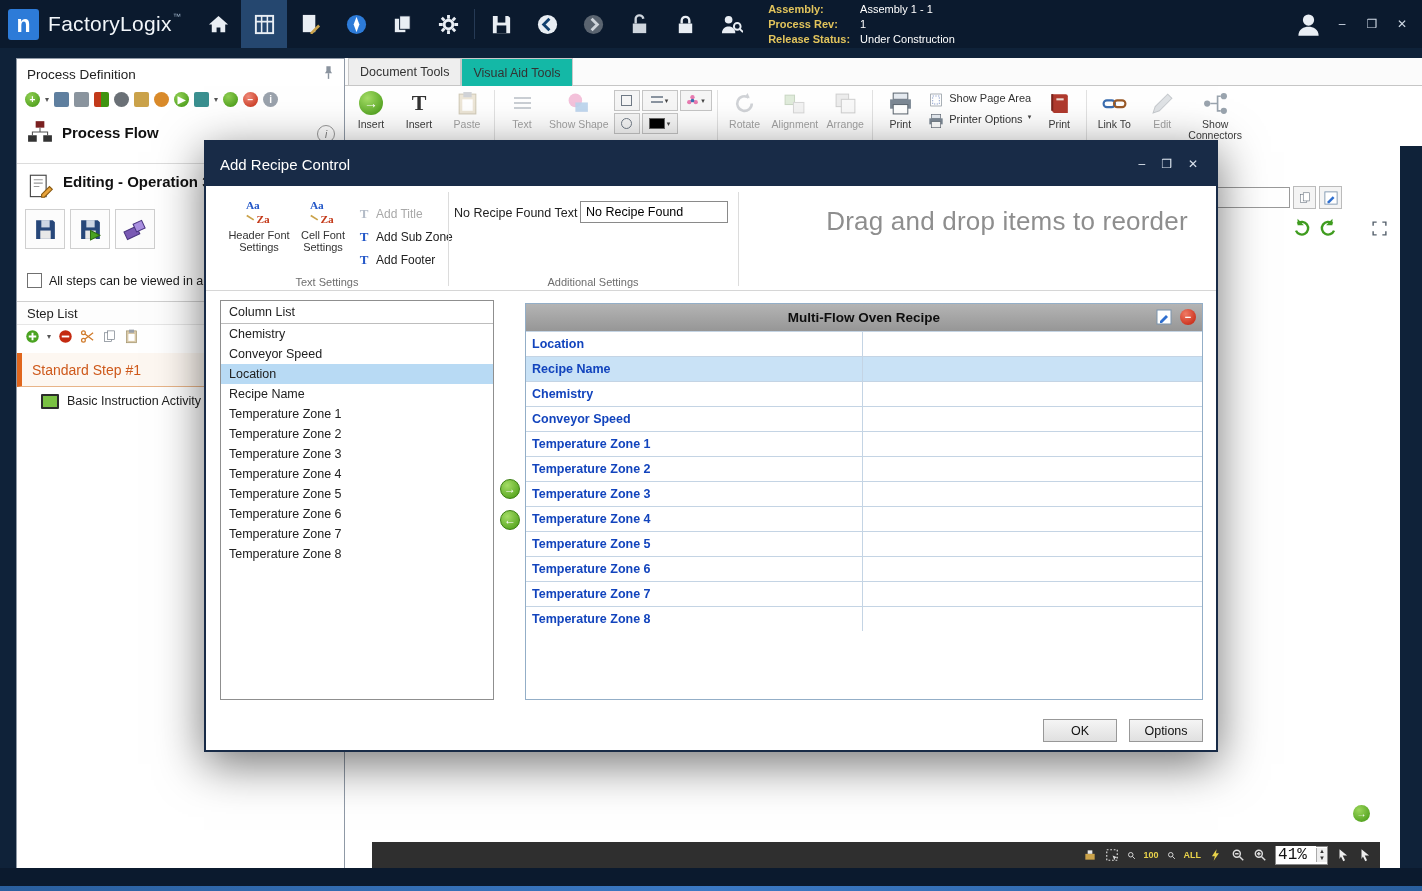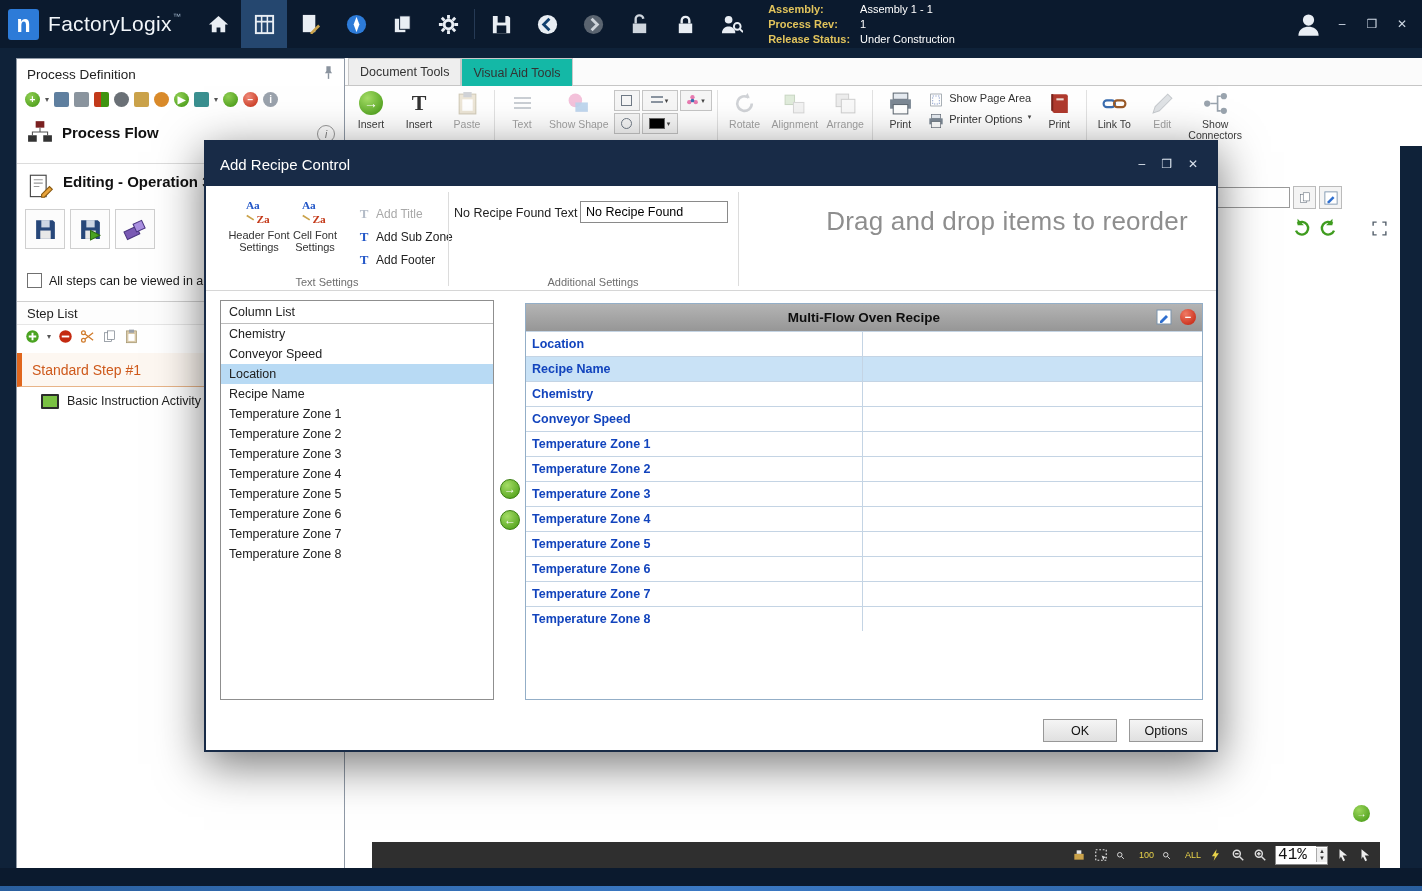--- a/index.html
+++ b/index.html
@@ -94,21 +94,21 @@
   .doc-iconbtn{width:21px;height:21px;border:1px solid #bbb;background:#f4f4f4;display:flex;align-items:center;justify-content:center;cursor:pointer}
   .doc-iconbtn svg{width:14px;height:14px}
   .doc-undo{position:absolute;right:62px;top:72px;display:flex;gap:8px}
   .doc-undo svg{width:19px;height:19px;cursor:pointer}
   .flip{transform:scaleX(-1)}
   .doc-expand{position:absolute;right:12px;top:74px;cursor:pointer}
   .doc-expand svg{width:17px;height:17px}
   .fab{position:absolute;right:30px;bottom:46px;width:17px;height:17px;border-radius:50%;background:radial-gradient(circle at 35% 30%,#9bd65a,#3f9410);display:flex;align-items:center;justify-content:center;color:#fff;font-size:10px;cursor:pointer}
   .doc-bottom{position:absolute;left:27px;right:20px;bottom:0;height:26px;background:#2f2f2f;display:flex;align-items:center;justify-content:flex-end;gap:8px;padding:0 8px;color:#ddd;box-sizing:border-box}
   .doc-bottom svg{width:14px;height:14px;cursor:pointer}
-  .ylab{color:#e8d24a;font-size:9px;font-weight:normal;display:flex;align-items:center;gap:14px;cursor:pointer}
+  .ylab{color:#e8d24a;font-size:9px;font-weight:bold;display:flex;align-items:center;gap:8px;cursor:pointer}
   .ylab svg{width:9px;height:9px}
   .zoombox{display:flex;align-items:center;background:#fff;border:1px solid #888;height:17px}
   .zoombox input{width:36px;border:none;font-size:16px;text-align:left;padding:0 2px;color:#111;font-family:Liberation Mono, monospace;outline:none}
   .spin{display:flex;flex-direction:column;border-left:1px solid #aaa;cursor:pointer}
   .spin span{font-size:6px;line-height:7px;padding:0 2px;color:#333;background:#eee}
 
   
   .dialog{position:absolute;left:204px;top:140px;width:1014px;height:612px;background:#fff;border:2px solid #182b47;box-shadow:0 12px 44px rgba(0,0,0,.55);z-index:50;box-sizing:border-box}
   .dlg-title{position:absolute;left:0;top:0;right:0;height:44px;background:#182b47;color:#fff;display:flex;align-items:center;padding:0 14px;font-size:15px;box-sizing:border-box}
   .dlg-win{margin-left:auto;display:flex;gap:16px;font-size:12px;color:#dce4ee;padding-right:4px}
@@ -764,21 +764,21 @@
       </span>
     </div>
 
     <div class="dlg-toolbar">
       <div class="bigbtn" style="left:20px">
         <svg>
             <use href="#s-fonts"></use>
           </svg>
         <span>Header Font Settings</span>
       </div>
-      <div class="bigbtn" style="left:80px;width:58px">
+      <div class="bigbtn" style="left:88px;width:58px">
         <svg>
             <use href="#s-fonts"></use>
           </svg>
         <span>Cell Font Settings</span>
       </div>
       <div class="stack">
         <div class="linkbtn disabled">
           <span class="tword">T</span>
           <span>Add Title</span>
         </div>

